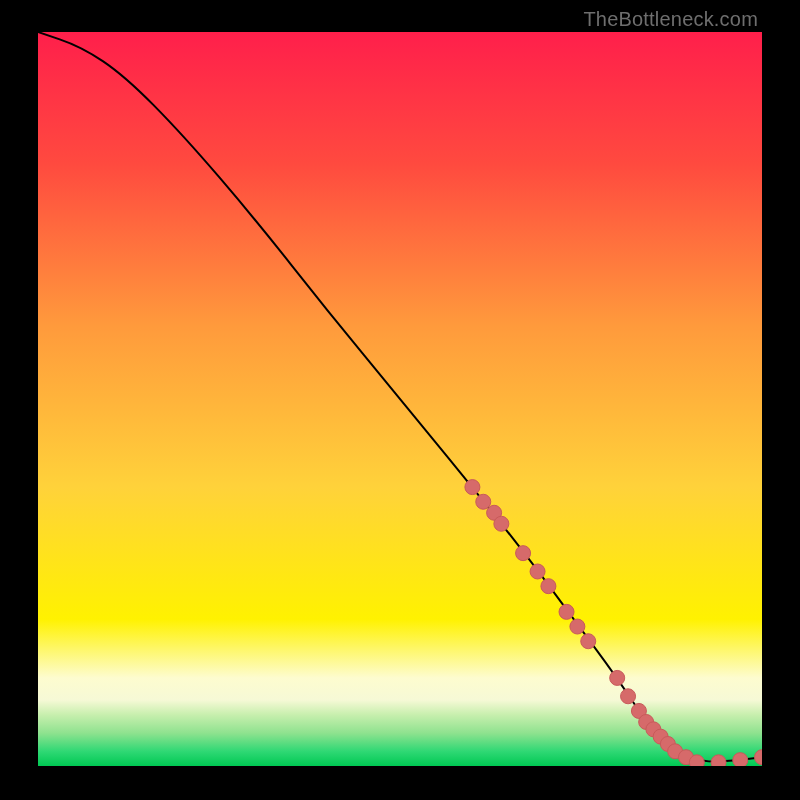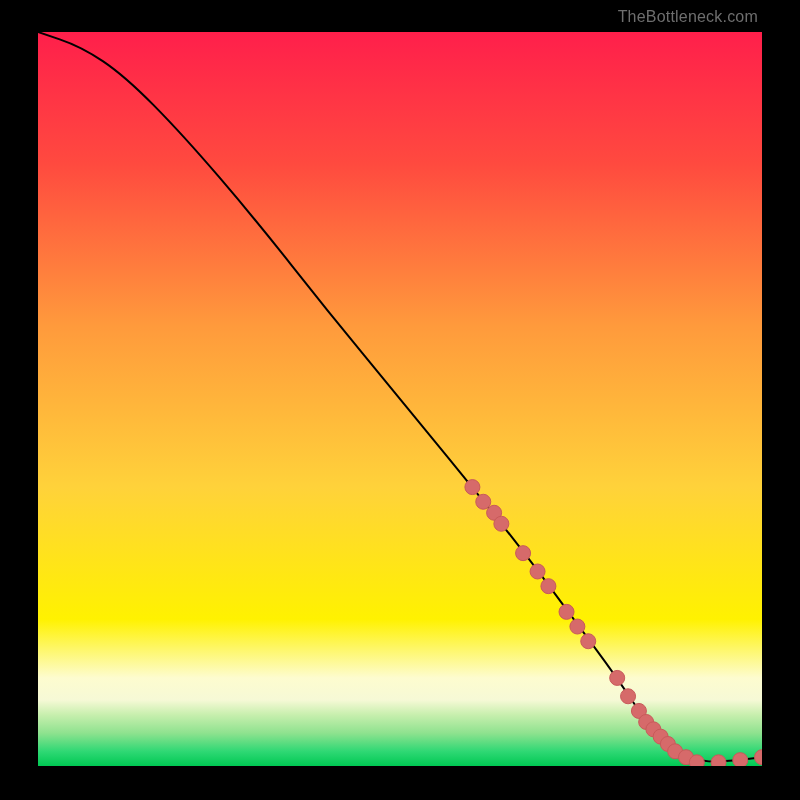--- a/index.html
+++ b/index.html
@@ -26,21 +26,21 @@
   }
   .gradient {
     position: absolute;
     left: 0; top: 0; right: 0; bottom: 0;
   }
   .watermark {
     position: absolute;
     top: 8px;
     right: 42px;
     color: #6e6e6e;
-    font-size: 16px;
+    font-size: 20px;
     letter-spacing: 0.2px;
     font-weight: 500;
   }
   svg.curve {
     position: absolute;
     left: 0; top: 0;
     width: 100%;
     height: 100%;
   }
 </style>

